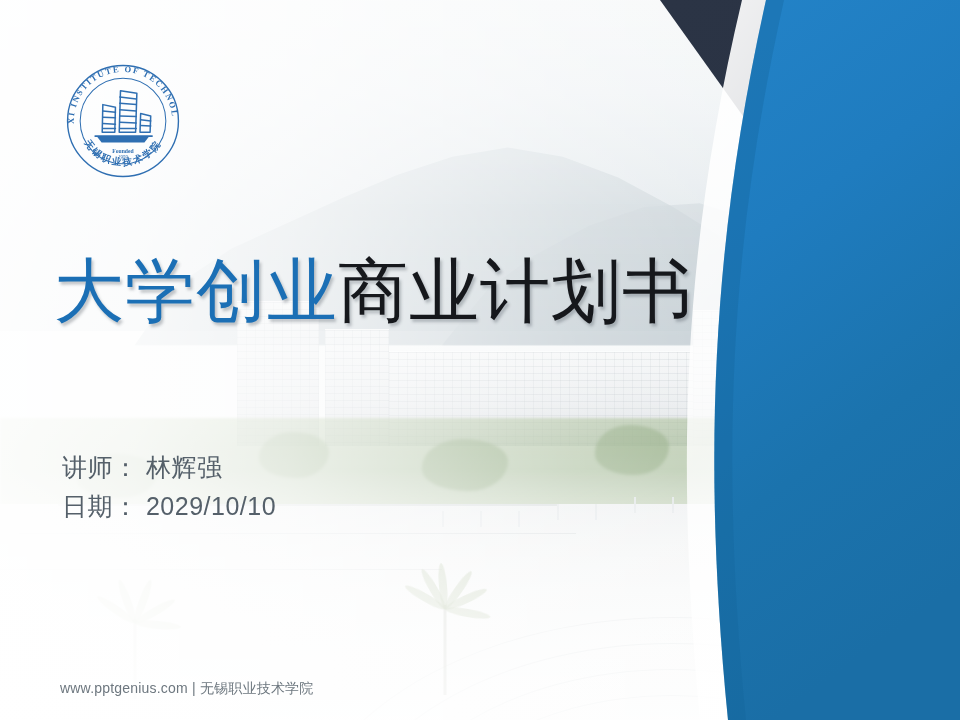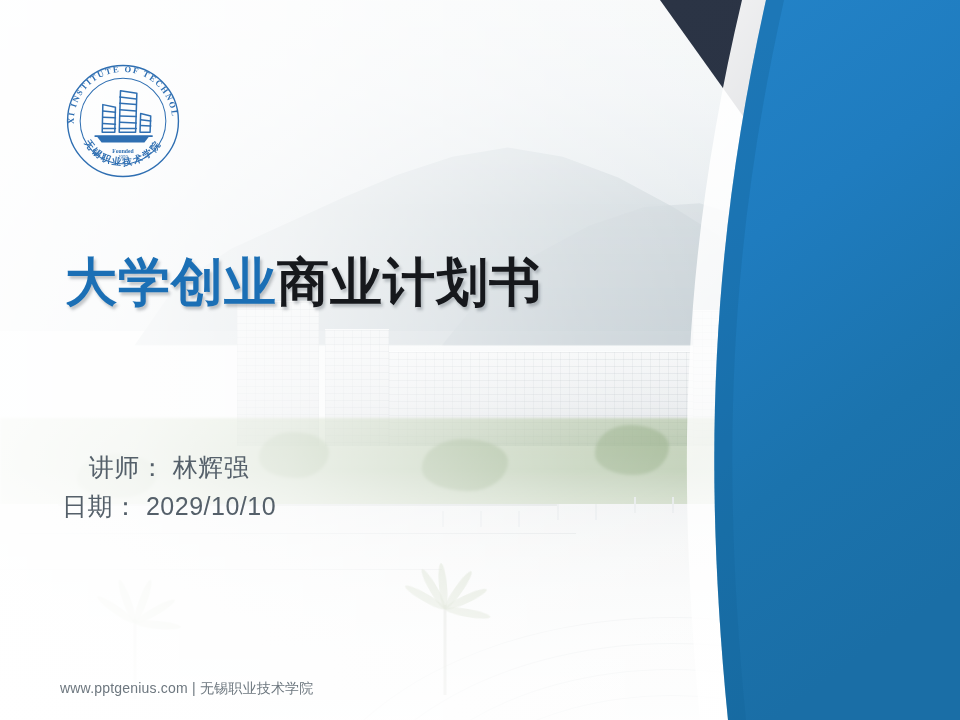--- a/index.html
+++ b/index.html
@@ -167,23 +167,23 @@
 
   
   .content { position:absolute; inset:0; }
 
   .logo-wrap {
     position:absolute; left:60px; top:58px;
     width:126px; height:126px;
   }
 
   .title {
-    position:absolute; left:65px; top:256px;
-    font-size:52px; line-height:1;
-    font-weight:bold;
+    position:absolute; left:54px; top:256px;
+    font-size:70px; line-height:1;
+    font-weight:normal;
     letter-spacing:1px;
     white-space:nowrap;
     text-shadow:2px 3px 3px rgba(60,70,80,.30);
   }
   .title .t-blue { color:#1b6fb5; }
   .title .t-dark { color:#16181c; }
 
   .subtitle {
     position:absolute; left:62px; top:352px;
     font-size:42px; line-height:1;
@@ -193,21 +193,21 @@
     text-shadow:1px 2px 2px rgba(90,100,110,.22);
   }
 
   .meta {
     position:absolute; left:62px; top:448px;
     color:#55606a;
     font-size:25px;
     line-height:1.55;
     letter-spacing:.5px;
   }
-  .meta div { white-space:nowrap;text-align:center; }
+  .meta div { white-space:nowrap; }
 
   .footer {
     position:absolute; left:60px; top:680px;
     font-size:14px;
     color:#6d777f;
     letter-spacing:.2px;
     white-space:nowrap;
   }
 </style>
 </head>

